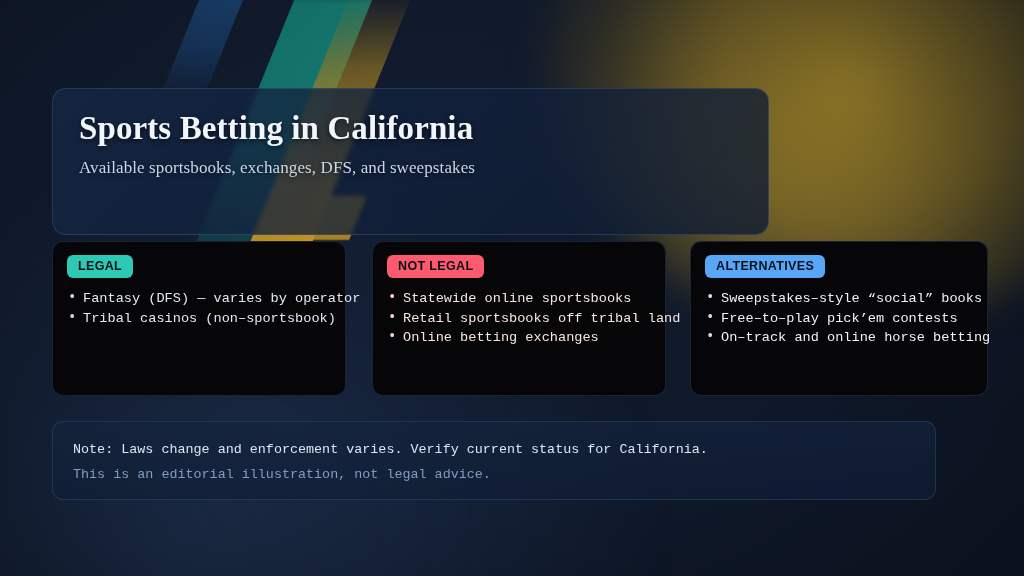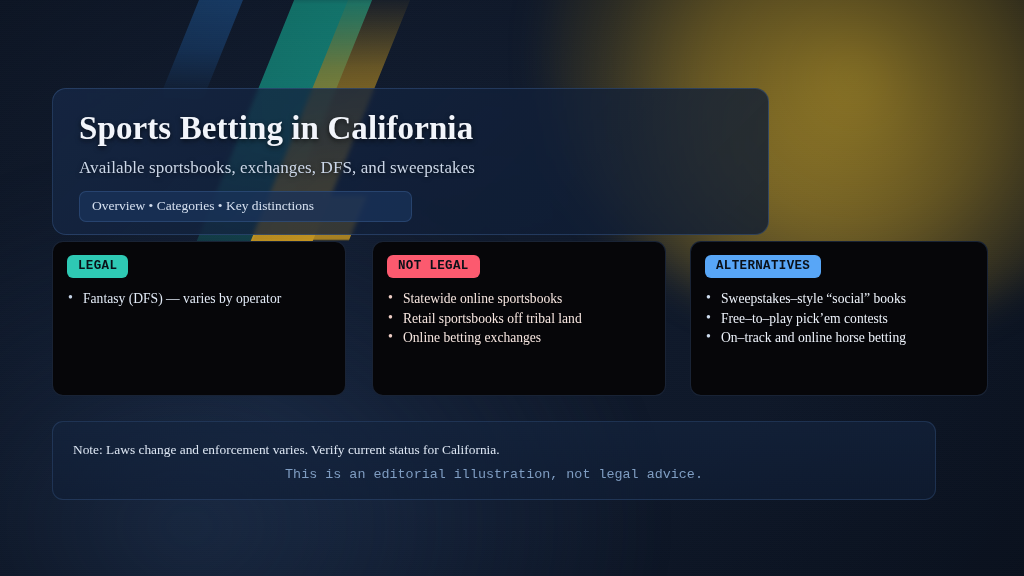--- a/index.html
+++ b/index.html
@@ -152,37 +152,37 @@
     border-radius:11px;
     overflow:visible;
     padding:13px 0 0 14px;
   }
   .card-1{ left:0px;   width:294px; }
   .card-2{ left:320px; width:294px; }
   .card-3{ left:638px; width:298px; }
 
   .badge{
     display:inline-block;
-    font-family:Liberation Mono, monospace;
+    font-family:Liberation Sans, sans-serif;
     font-weight:700;
     font-size:12.5px;
     letter-spacing:.35px;
     padding:4px 11px 5px 11px;
     border-radius:6px;
     color:#0a1018;
     white-space:nowrap;
   }
   .badge-legal{ background:#2ec9b4; }
   .badge-notlegal{ background:#fc5a6f; }
   .badge-alt{ background:#58a6f7; }
 
   .items{
     list-style:none;
     margin-top:11px;
-    font-family:Liberation Serif, serif;
+    font-family:Liberation Mono, monospace;
     font-size:13.6px;
     line-height:19.6px;
     white-space:nowrap;
   }
   .items li{ position:relative; padding-left:16px; }
   .items li::before{
     content:"\2022";
     position:absolute; left:1px; top:-1px;
     font-size:14px;
   }
@@ -203,22 +203,22 @@
     border:1px solid rgba(66,102,156,0.30);
     border-radius:11px;
     padding:15px 20px 0 20px;
   }
   .note-line{
     font-family:"Liberation Mono", monospace;
     font-size:13.4px;
     line-height:25px;
     white-space:nowrap;
   }
-  .note-primary{ color:#dde6f3;font-family:Liberation Serif, serif; }
-  .note-secondary{ color:#7f9dc2;text-align:center; }
+  .note-primary{ color:#dde6f3; }
+  .note-secondary{ color:#7f9dc2; }
 </style>
 </head>
 <body>
 
 <div class="bg-base"></div>
 <div class="bg-glow-gold"></div>
 <div class="bg-glow-blue"></div>
 
 <div class="stripes">
   <div class="stripe stripe-blue"></div>
@@ -228,29 +228,29 @@
 </div>
 
 <div class="bg-vignette"></div>
 <div class="bg-noise"></div>
 
 <div class="stage">
 
   <div class="header-card">
     <div class="title">Sports Betting in California</div>
     <div class="subtitle">Available sportsbooks, exchanges, DFS, and sweepstakes</div>
-    <div class="meta-pill">Overview • Categories • Key distinctions</div>
   </div>
 
   <div class="cards">
 
     <div class="card card-1 tone-cool">
       <span class="badge badge-legal">LEGAL</span>
       <ul class="items">
         <li>Fantasy (DFS) — varies by operator</li>
+        <li>Tribal casinos (non–sportsbook)</li>
       </ul>
     </div>
 
     <div class="card card-2 tone-warm">
       <span class="badge badge-notlegal">NOT LEGAL</span>
       <ul class="items">
         <li>Statewide online sportsbooks</li>
         <li>Retail sportsbooks off tribal land</li>
         <li>Online betting exchanges</li>
       </ul>

